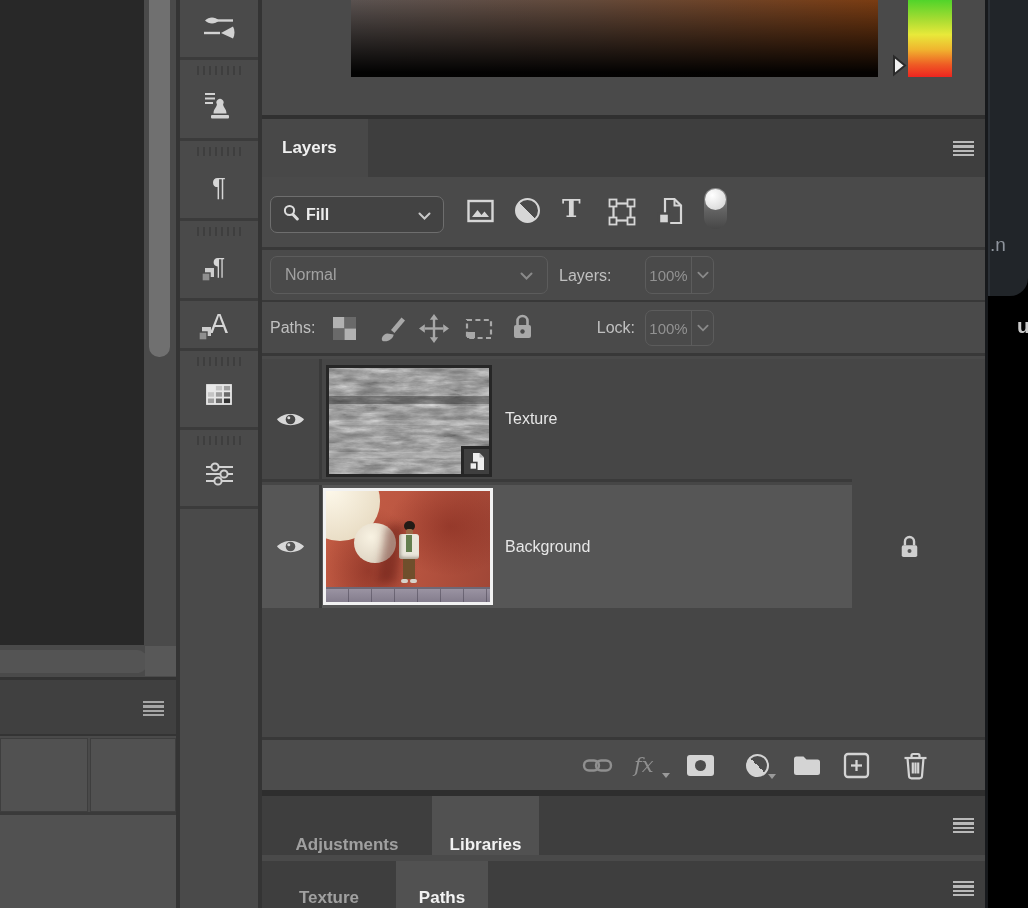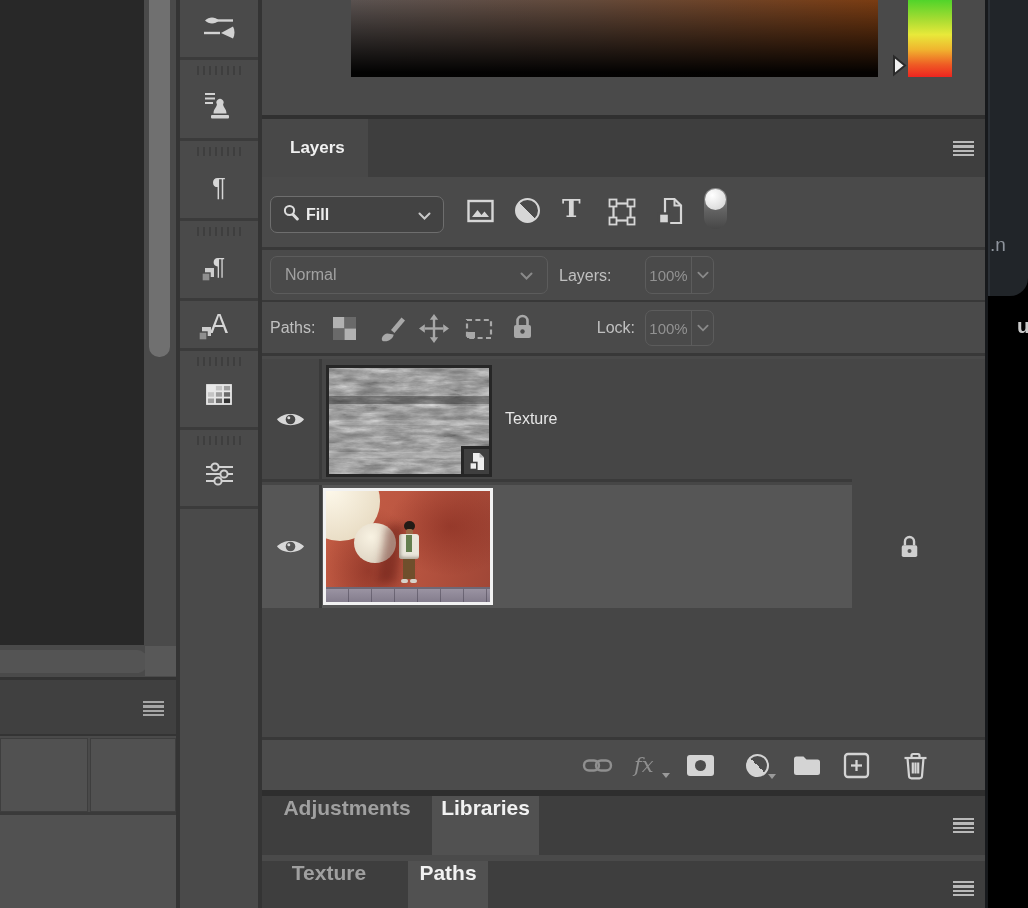--- a/index.html
+++ b/index.html
@@ -40,21 +40,21 @@
   .hue-strip { left:908px; top:0; width:44px; height:77px;
     background:linear-gradient(to bottom,#50d42a 0%,#a6dc32 25%,#e8e93a 45%,#f0b62f 64%,#ef5b24 84%,#ee2420 100%); }
   .hue-pointer { left:891px; top:54px; }
   .vdiv-2 { left:258px; top:0; width:4px; height:908px; background:#343434; }
   .picker-div { left:262px; top:115px; width:723px; height:4px; background:#303030; }
 
   
   .lp { left:262px; top:119px; width:723px; height:789px; background:#4a4a4a; }
   .lp-tabbar { left:262px; top:119px; width:723px; height:58px; background:#3e3e3e; }
   .lp-tab-active { left:262px; top:119px; width:106px; height:58px; background:#484848;
-    color:#f0f0f0; font-size:17px; font-weight:700; display:flex; align-items:center; padding-left:28px; }
+    color:#f0f0f0; font-size:17px; font-weight:700; display:flex; align-items:center; padding-left:20px; }
   .menu-icon { width:21px; height:15.2px; background:repeating-linear-gradient(to bottom,#b9b9b9 0 2.2px,transparent 2.2px 4.34px); }
   .menu-icon.dim { background:repeating-linear-gradient(to bottom,#a6a6a6 0 2.2px,transparent 2.2px 4.34px); }
   .lp-menu1 { left:953px; top:141px; }
   .filter-row { left:262px; top:177px; width:723px; height:73px; background:#4a4a4a; border-bottom:3px solid #383838; }
   .kind-dd { position:absolute; left:8px; top:19px; width:174px; height:37px; border:1px solid #6e6e6e; border-radius:7px;
     background:#434343; display:flex; align-items:center; padding:0 12px; }
   .kind-dd .lbl { color:#ececec; font-size:16px; font-weight:600; margin-left:7px; flex:1; }
   .f-ic { position:absolute; top:21px; }
   .type-glyph { position:absolute; top:17px; font-family:"DejaVu Serif","Liberation Serif",serif; font-weight:700; font-size:25px; color:#d6d6d6; line-height:1.2; }
   .toggle-pill { position:absolute; left:442px; top:11px; width:23px; height:41px; border-radius:12px;
@@ -116,27 +116,27 @@
   .mini-tri { position:absolute; width:0; height:0; border-left:4px solid transparent; border-right:4px solid transparent; border-top:5px solid #9a9a9a; }
   .mask-ic { width:27px; height:21px; border-radius:3px; background:#d4d4d4; position:relative; }
   .mask-ic::after { content:""; position:absolute; left:8px; top:5px; width:11px; height:11px; border-radius:50%; background:#4c4c4c; }
   .adj-ic { width:23px; height:23px; border-radius:50%; border:2.4px solid #d4d4d4;
     background:linear-gradient(45deg,#d4d4d4 50%,transparent 50%); }
 
   .foot-div { left:262px; top:790px; width:723px; height:6px; background:#2e2e2e; }
   .tabsrow { left:262px; width:723px; background:#3e3e3e; }
   .t1 { top:796px; height:59px; }
   .t2 { top:861px; height:47px; }
-  .tab { position:absolute; top:0; height:100%; display:flex; align-items:flex-start; justify-content:center;
-    font-size:21px; font-weight:600; color:#a0a0a0; }
+  .tab { position:absolute; top:0; height:100%; display:flex; align-items:flex-end; justify-content:center;
+    font-size:17px; font-weight:600; color:#a0a0a0; }
   .tab.active { background:#515151; color:#f2f2f2; font-weight:700; }
   .tab-adj { left:0; width:170px; }
   .tab-lib { left:170px; width:107px; }
   .tab-ch { left:0; width:134px; }
-  .tab-pa { left:134px; width:80px;margin-left:12px; }
+  .tab-pa { left:134px; width:92px; }
   .menu-r1 { left:953px; top:818px; }
   .menu-r2 { left:953px; top:881px; }
 
   
   .r-div { left:985px; top:0; width:3px; height:908px; background:#17191c; }
   .r-black { left:988px; top:0; width:40px; height:908px; background:#000; }
   .r-panel { left:988px; top:0; width:40px; height:296px; background:#212529; border-radius:0 0 18px 0;
     box-shadow:inset 2px 0 0 #2b3036; }
   .r-text-top { left:990px; top:234px; color:#8e949c; font-size:19px; }
   .r-text-bottom { left:986px; top:314px; color:#c9c9c9; font-size:21px; font-weight:600;padding-left:31px; }
@@ -458,20 +458,21 @@
               <div class="face"></div>
               <div class="jacket"></div>
             <div class="shirt"></div>
               <div class="pants"></div>
               <div class="shoe1"></div>
               <div class="shoe2"></div>
           </div>
           <div class="pavement"></div>
         </div>
       </div>
+      <span class="layer-name">Background</span>
       <span class="row-lock">
         <svg width="21" height="26" viewBox="0 0 23 28">
           <path d="M6.5 12 V8 a5 5 0 0 1 10 0 V12" fill="none" stroke="#cfcfcf" stroke-width="2.6"></path>
           <rect x="3" y="12" width="17" height="13" rx="2" fill="#cfcfcf"></rect>
           <circle cx="11.5" cy="18.5" r="2.2" fill="#565656"></circle>
         </svg>
       </span>
     </div>
   </div>
 

